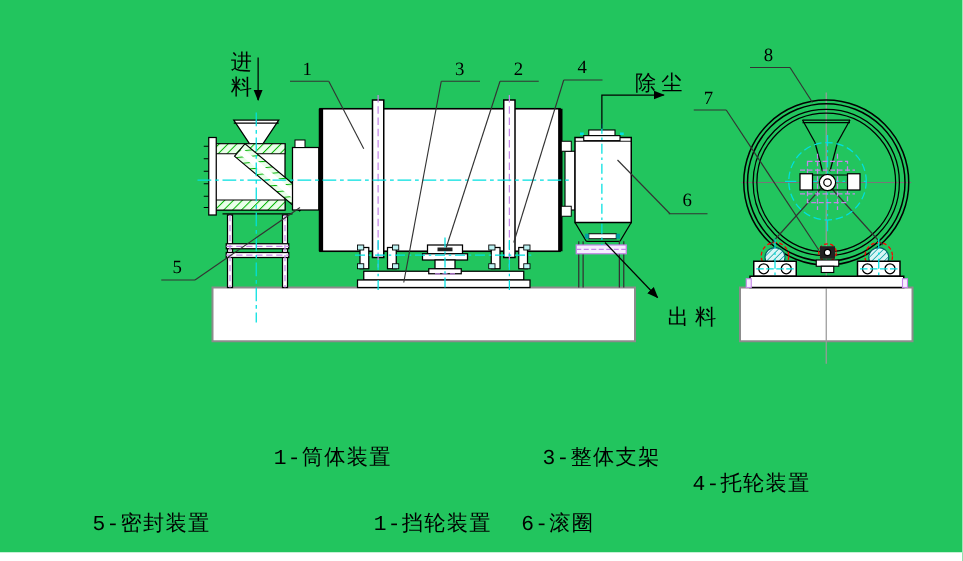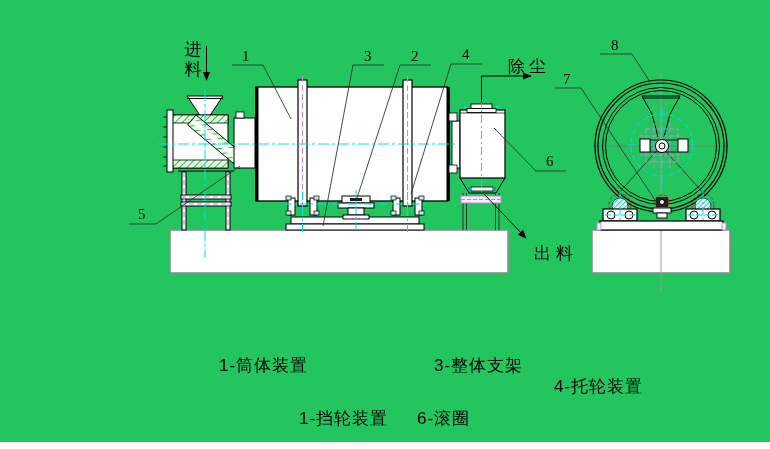--- a/index.html
+++ b/index.html
@@ -1,19 +1,19 @@
 <!DOCTYPE html>
 <html><head>
 <meta charset="utf-8">
 <style>
   html,body{margin:0;padding:0;background:#fff;}
   #stage{position:relative;width:770px;height:442px;background:#22c55e;overflow:hidden;
          font-family:"Liberation Sans",sans-serif;}
   #stage svg{position:absolute;left:0;top:0;}
-  .txt{position:absolute;color:#000;white-space:pre;}
+  .txt{position:absolute;color:#000;white-space:pre;font-family:Liberation Mono, monospace;}
   .cjk{font-size:17px;line-height:20px;font-weight:500;letter-spacing:1px;
        font-family:"Liberation Sans","DejaVu Sans",sans-serif;}
   .cjk-v{width:20px;white-space:normal;word-break:break-all;text-align:center;letter-spacing:0;}
   .num{font-size:15px;font-family:"Liberation Serif","DejaVu Serif",serif;}
   .legend{font-size:17px;letter-spacing:1px;font-weight:500;}
 </style>
 </head>
 <body>
 
 <div id="stage">
@@ -275,16 +275,17 @@
 <div class="txt num" style="left:411px;top:48px;">2</div>
 <div class="txt num" style="left:462px;top:46px;">4</div>
 <div class="txt num" style="left:138px;top:206px;">5</div>
 <div class="txt num" style="left:546px;top:153px;">6</div>
 <div class="txt num" style="left:563px;top:71px;">7</div>
 <div class="txt num" style="left:611px;top:37px;">8</div>
 
 <div class="txt legend" style="left:219px;top:354px;">1-筒体装置</div>
 <div class="txt legend" style="left:434px;top:354px;">3-整体支架</div>
 <div class="txt legend" style="left:554px;top:375px;">4-托轮装置</div>
+<div class="txt legend" style="left:74px;top:407px;">5-密封装置</div>
 <div class="txt legend" style="left:299px;top:407px;">1-挡轮装置</div>
 <div class="txt legend" style="left:417px;top:407px;">6-滚圈</div>
 
 </div>
 
 </body></html>

